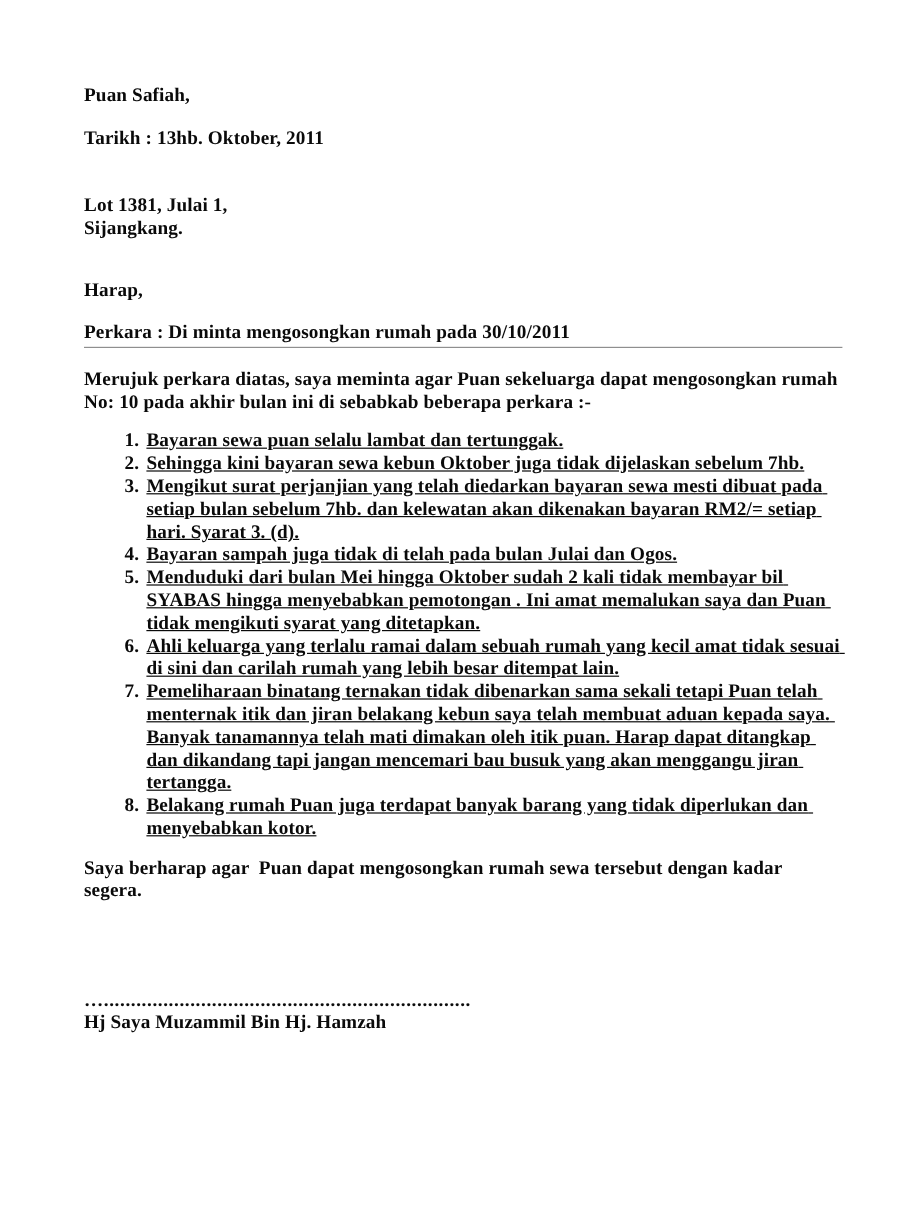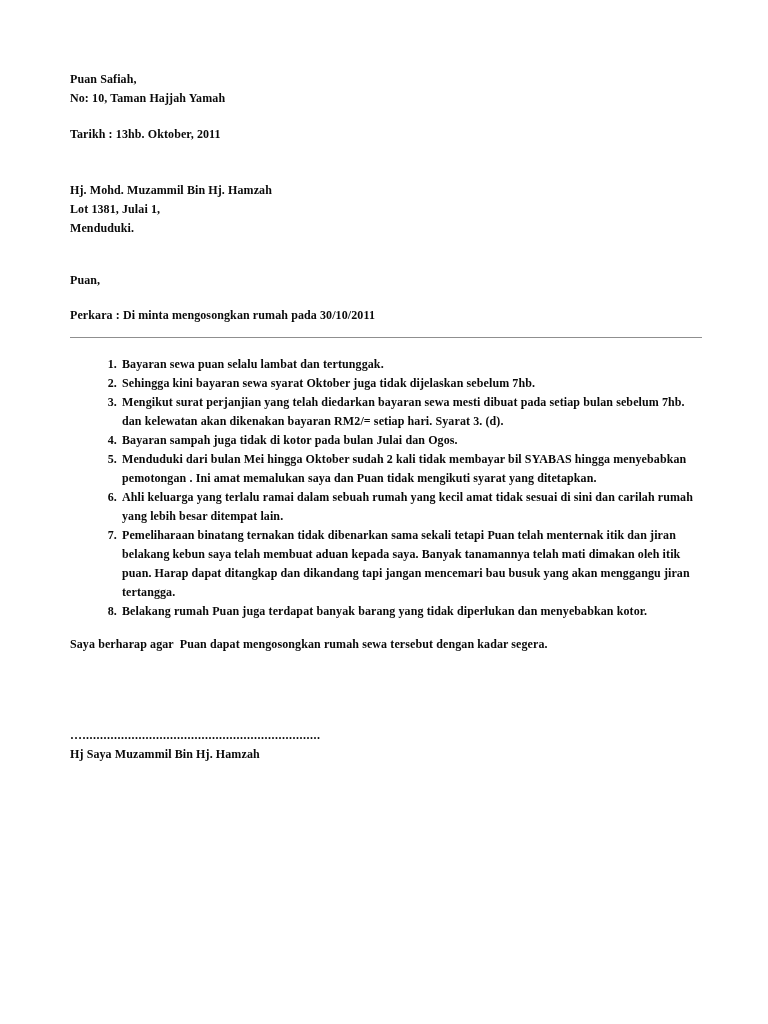--- a/index.html
+++ b/index.html
@@ -10,83 +10,83 @@
   .page {
     position: relative;
     width: 768px;
     height: 1024px;
     background: #ffffff;
     overflow: hidden;
     box-sizing: border-box;
     padding: 70px 66px 0 70px;
     font-family: "Liberation Serif", "DejaVu Serif", serif;
     font-weight: bold;
-    font-size: 12px;
+    font-size: 16px;
     line-height: 19px;
     color: #0a0a0a;
     letter-spacing: 0.1px;
   }
   .line { white-space: pre-wrap; }
   .sender-block { margin-bottom: 17px; }
   .date-line { margin-bottom: 37px; }
   .recipient-block { margin-bottom: 33px; }
   .salutation { margin-bottom: 16px; }
   .subject {
     border-bottom: 1px solid #8f8f8f;
-    padding-bottom: 12px;
+    padding-bottom: 2px;
     margin-bottom: 17px;
   }
   .intro { margin: 0 0 13px 0; white-space: pre-wrap; }
   ol.reasons {
     margin: 0 0 14px 0;
     padding: 0 0 0 50px;
   }
   ol.reasons li {
     padding-left: 2px;
     margin: 0;
     white-space: pre-wrap;
+    text-decoration: underline;
   }
   .closing { margin: 0 0 72px 0; white-space: pre-wrap; }
   .signoff { margin: 0 0 70px 0; }
   .dotline {
     letter-spacing: 0.5px;
     margin-bottom: 0px;
     overflow: hidden;
     white-space: nowrap;
   }
   .signature-name { margin: 0; }
 </style>
 </head>
 <body>
 
 <div class="page">
 
   <div class="sender-block">
     <div class="line">Puan Safiah,</div>
-    <div class="line">No: 10, Taman Hajjah Yamah</div>
   </div>
 
   <div class="date-line line">Tarikh : 13hb. Oktober, 2011</div>
 
   <div class="recipient-block">
-    <div class="line">Hj. Mohd. Muzammil Bin Hj. Hamzah</div>
     <div class="line">Lot 1381, Julai 1,</div>
-    <div class="line">Menduduki.</div>
+    <div class="line">Sijangkang.</div>
   </div>
 
-  <div class="salutation line">Puan,</div>
+  <div class="salutation line">Harap,</div>
 
   <div class="subject line">Perkara : Di minta mengosongkan rumah pada 30/10/2011</div>
 
+  <p class="intro">Merujuk perkara diatas, saya meminta agar Puan sekeluarga dapat mengosongkan rumah No: 10 pada akhir bulan ini di sebabkab beberapa perkara :-</p>
 
   <ol class="reasons">
     <li>Bayaran sewa puan selalu lambat dan tertunggak.</li>
-    <li>Sehingga kini bayaran sewa syarat Oktober juga tidak dijelaskan sebelum 7hb.</li>
+    <li>Sehingga kini bayaran sewa kebun Oktober juga tidak dijelaskan sebelum 7hb.</li>
     <li>Mengikut surat perjanjian yang telah diedarkan bayaran sewa mesti dibuat pada setiap bulan sebelum 7hb. dan kelewatan akan dikenakan bayaran RM2/= setiap hari. Syarat 3. (d).</li>
-    <li>Bayaran sampah juga tidak di kotor pada bulan Julai dan Ogos.</li>
+    <li>Bayaran sampah juga tidak di telah pada bulan Julai dan Ogos.</li>
     <li>Menduduki dari bulan Mei hingga Oktober sudah 2 kali tidak membayar bil SYABAS hingga menyebabkan pemotongan . Ini amat memalukan saya dan Puan tidak mengikuti syarat yang ditetapkan.</li>
     <li>Ahli keluarga yang terlalu ramai dalam sebuah rumah yang kecil amat tidak sesuai di sini dan carilah rumah yang lebih besar ditempat lain.</li>
     <li>Pemeliharaan binatang ternakan tidak dibenarkan sama sekali tetapi Puan telah menternak itik dan jiran belakang kebun saya telah membuat aduan kepada saya. Banyak tanamannya telah mati dimakan oleh itik puan. Harap dapat ditangkap dan dikandang tapi jangan mencemari bau busuk yang akan menggangu jiran tertangga.</li>
     <li>Belakang rumah Puan juga terdapat banyak barang yang tidak diperlukan dan menyebabkan kotor.</li>
   </ol>
 
   <p class="closing">Saya berharap agar  Puan dapat mengosongkan rumah sewa tersebut dengan kadar segera.</p>
 
 
   <div class="dotline">…....................................................................</div>

